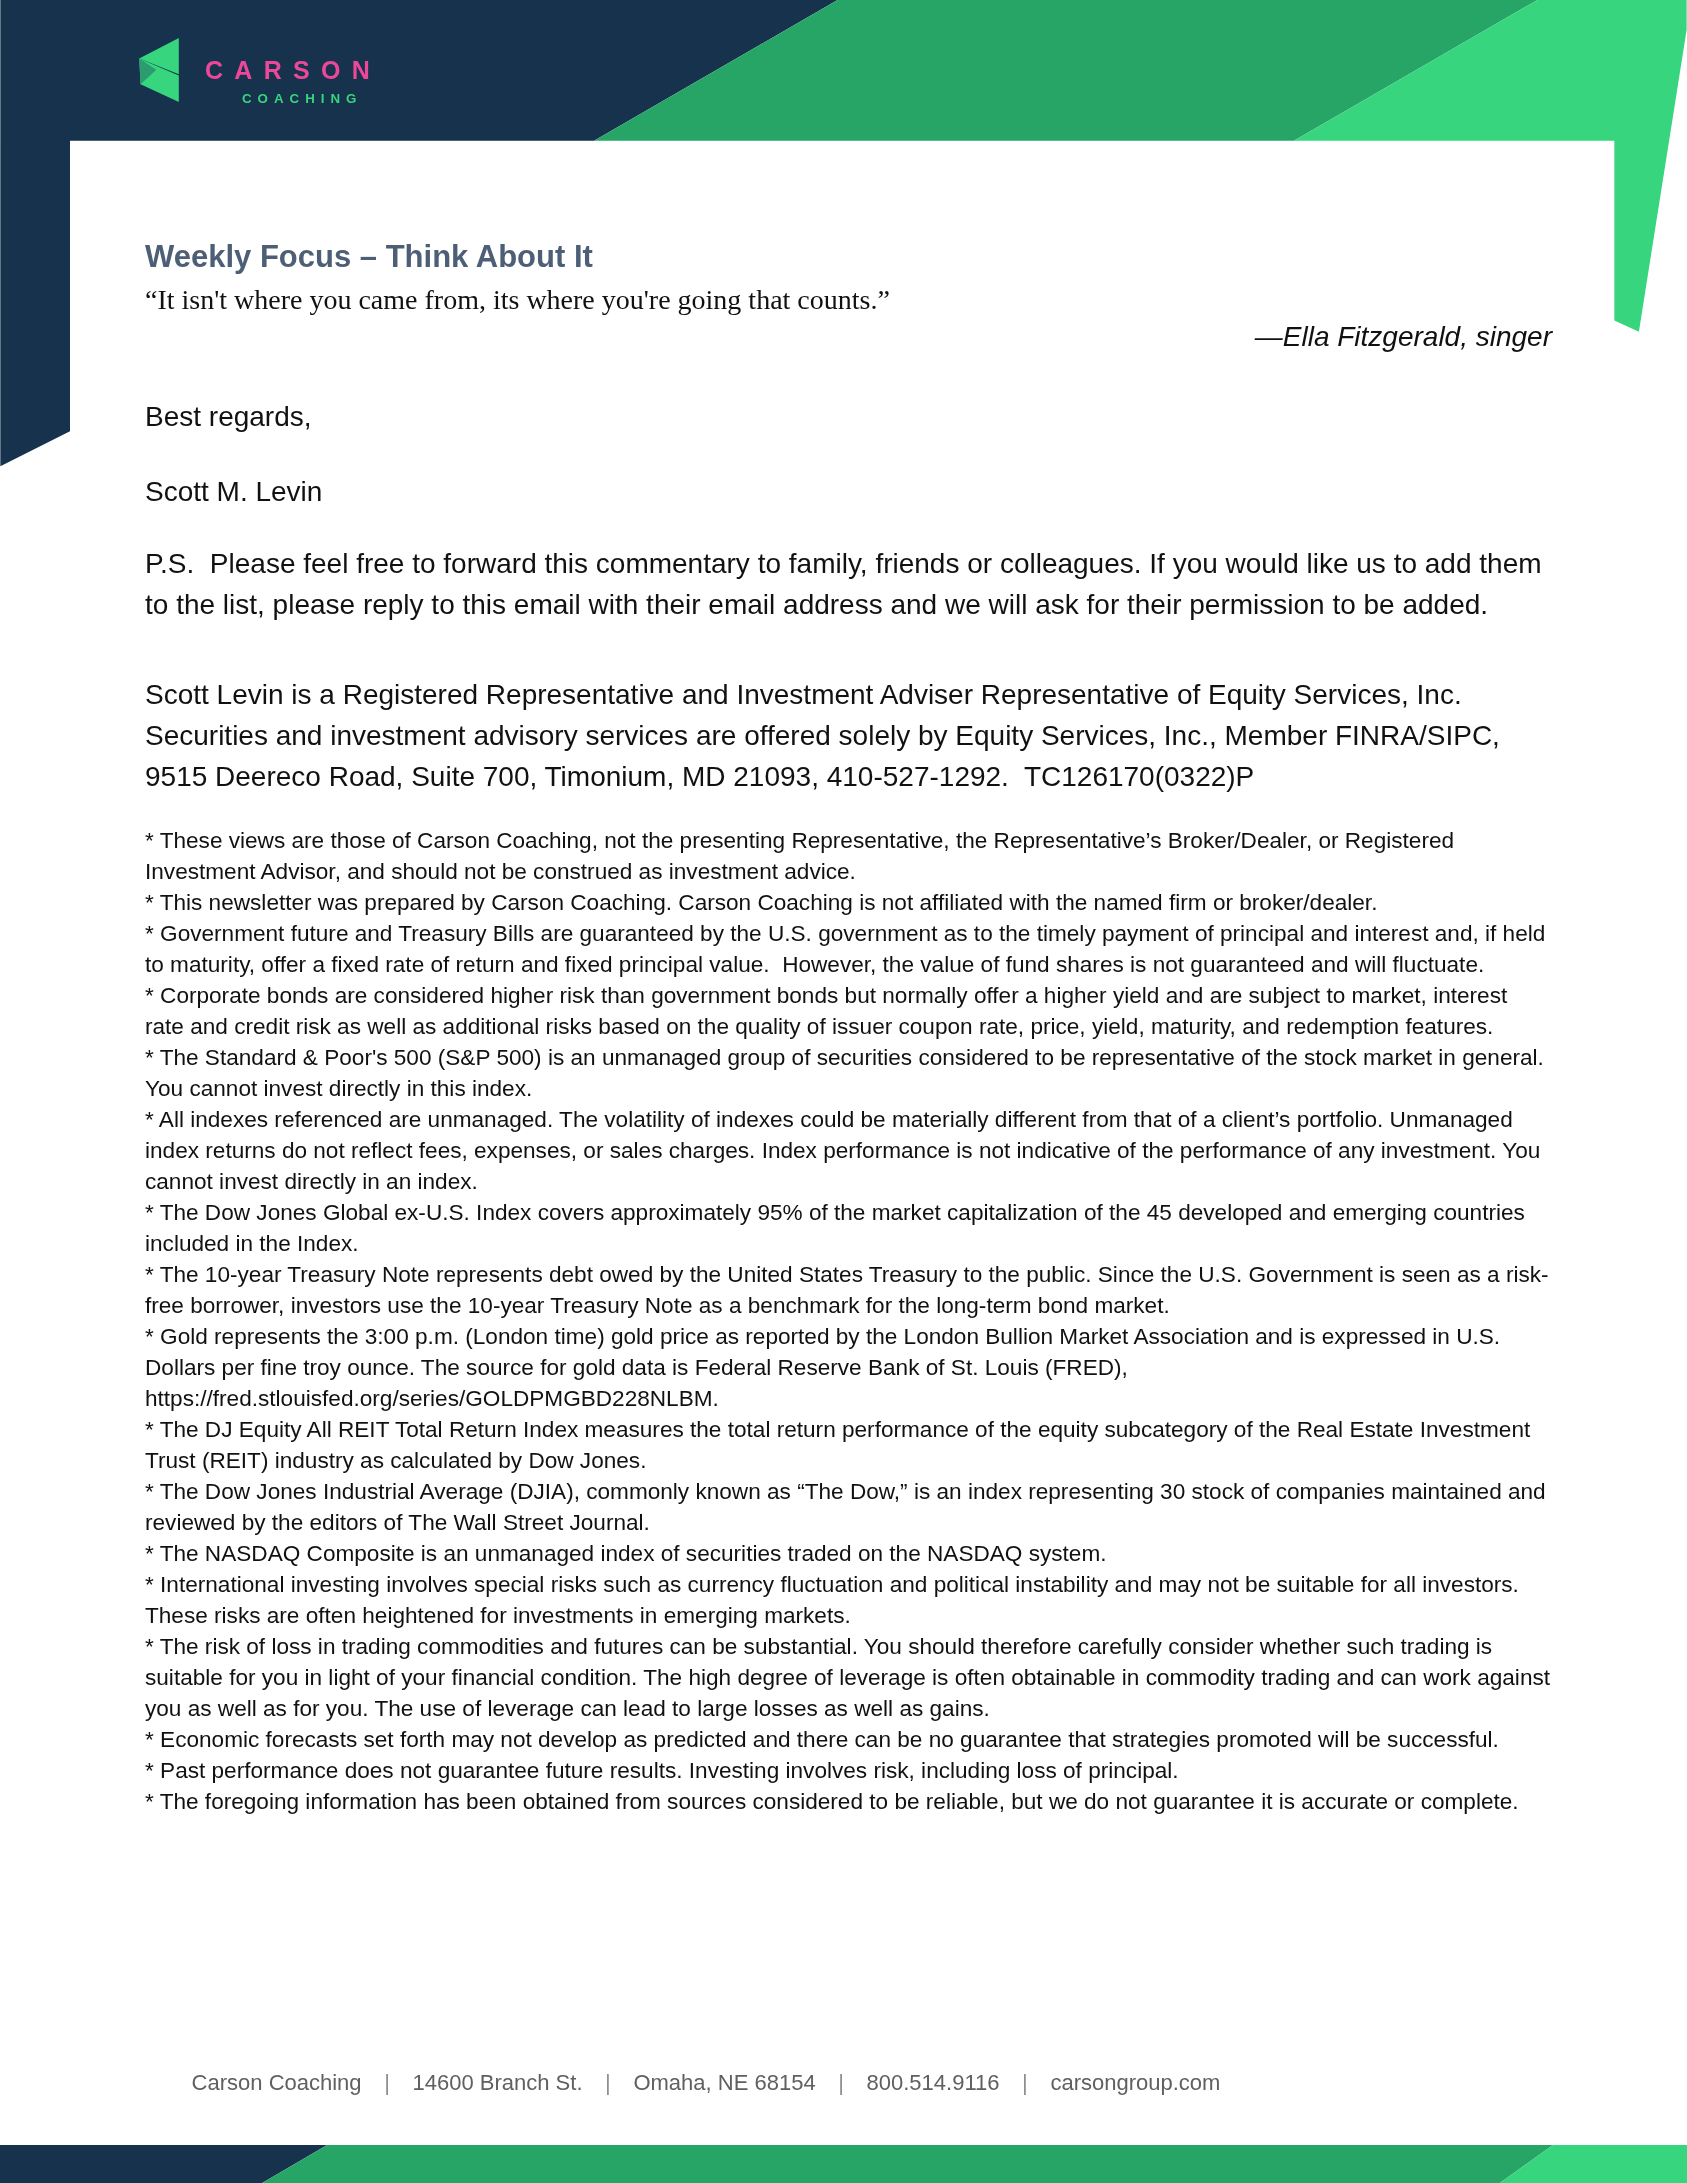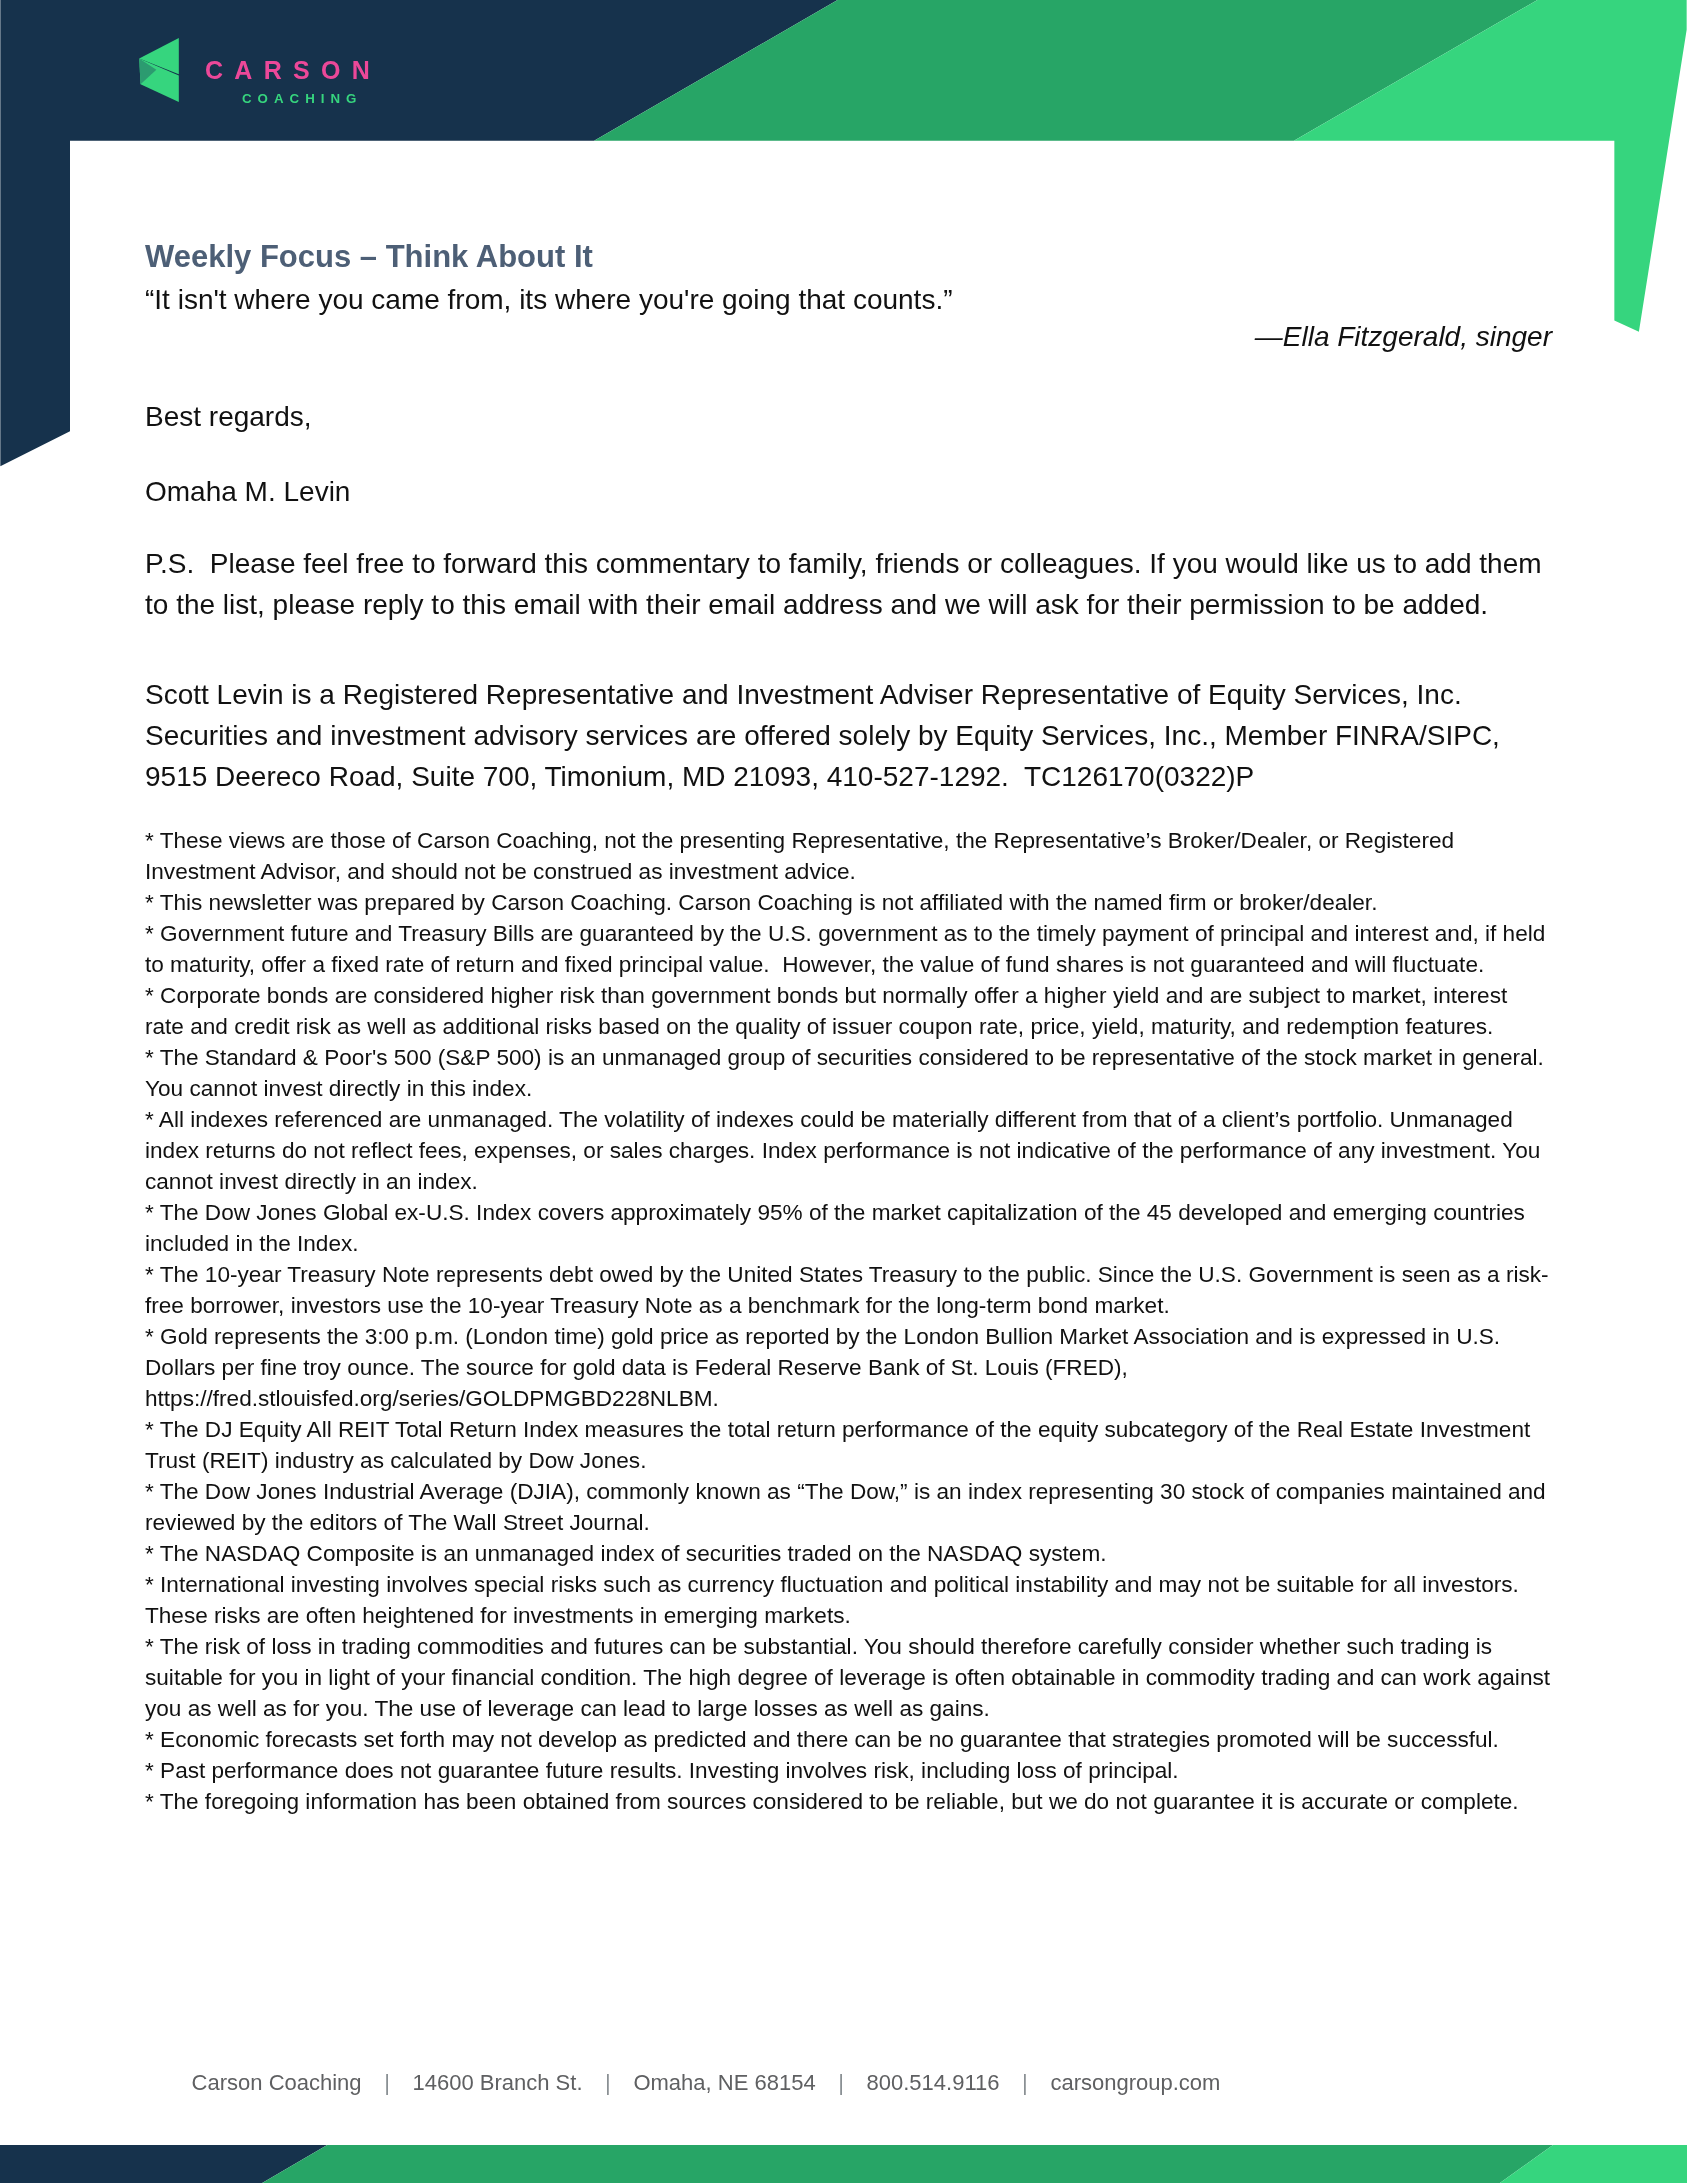--- a/index.html
+++ b/index.html
@@ -32,21 +32,21 @@
     line-height:1;white-space:nowrap;
   }
   .logo-secondary{
     color:var(--green-light);font-size:13.3px;font-weight:700;letter-spacing:6px;
     line-height:1;margin-top:8.6px;margin-left:37px;white-space:nowrap;
   }
 
   .content{left:145px;width:1407px;}
   .prewrap{white-space:pre-wrap;}
   .heading{top:239px;font-size:31px;font-weight:700;color:var(--heading);}
-  .quote{top:279px;font-size:28px;line-height:41px;}
+  .quote{top:279px;font-size:28px;line-height:41px;font-family:Liberation Serif, serif;}
   .attribution{top:321px;font-size:28px;font-style:italic;text-align:right;}
   .bodytext{font-size:28px;line-height:41px;}
   .closing{top:396px;}
   .signature{top:471px;}
   .ps{top:543px;}
   .rep{top:674px;}
   .disclosures{top:825px;font-size:22.6px;line-height:31px;}
   .disclosure-line{white-space:pre-wrap;}
 
   .footer{
@@ -79,21 +79,21 @@
   </div>
 </div>
 
 <div class="abs content heading">Weekly Focus – Think About It</div>
 
 <div class="abs content quote prewrap">“It isn't where you came from, its where you're going that counts.”</div>
 
 <div class="abs content attribution">—Ella Fitzgerald, singer</div>
 
 <div class="abs content bodytext closing">Best regards,</div>
-<div class="abs content bodytext signature">Omaha M. Levin</div>
+<div class="abs content bodytext signature">Scott M. Levin</div>
 <div class="abs content bodytext ps prewrap">P.S.  Please feel free to forward this commentary to family, friends or colleagues. If you would like us to add them to the list, please reply to this email with their email address and we will ask for their permission to be added.</div>
 <div class="abs content bodytext rep prewrap">Scott Levin is a Registered Representative and Investment Adviser Representative of Equity Services, Inc. Securities and investment advisory services are offered solely by Equity Services, Inc., Member FINRA/SIPC, 9515 Deereco Road, Suite 700, Timonium, MD 21093, 410-527-1292.  TC126170(0322)P</div>
 
 <div class="abs content disclosures">
     <div class="disclosure-line">* These views are those of Carson Coaching, not the presenting Representative, the Representative’s Broker/Dealer, or Registered Investment Advisor, and should not be construed as investment advice.</div>
     <div class="disclosure-line">* This newsletter was prepared by Carson Coaching. Carson Coaching is not affiliated with the named firm or broker/dealer.</div>
     <div class="disclosure-line">* Government future and Treasury Bills are guaranteed by the U.S. government as to the timely payment of principal and interest and, if held to maturity, offer a fixed rate of return and fixed principal value.  However, the value of fund shares is not guaranteed and will fluctuate.</div>
     <div class="disclosure-line">* Corporate bonds are considered higher risk than government bonds but normally offer a higher yield and are subject to market, interest rate and credit risk as well as additional risks based on the quality of issuer coupon rate, price, yield, maturity, and redemption features.</div>
     <div class="disclosure-line">* The Standard &amp; Poor's 500 (S&amp;P 500) is an unmanaged group of securities considered to be representative of the stock market in general. You cannot invest directly in this index.</div>
     <div class="disclosure-line">* All indexes referenced are unmanaged. The volatility of indexes could be materially different from that of a client’s portfolio. Unmanaged index returns do not reflect fees, expenses, or sales charges. Index performance is not indicative of the performance of any investment. You cannot invest directly in an index.</div>

